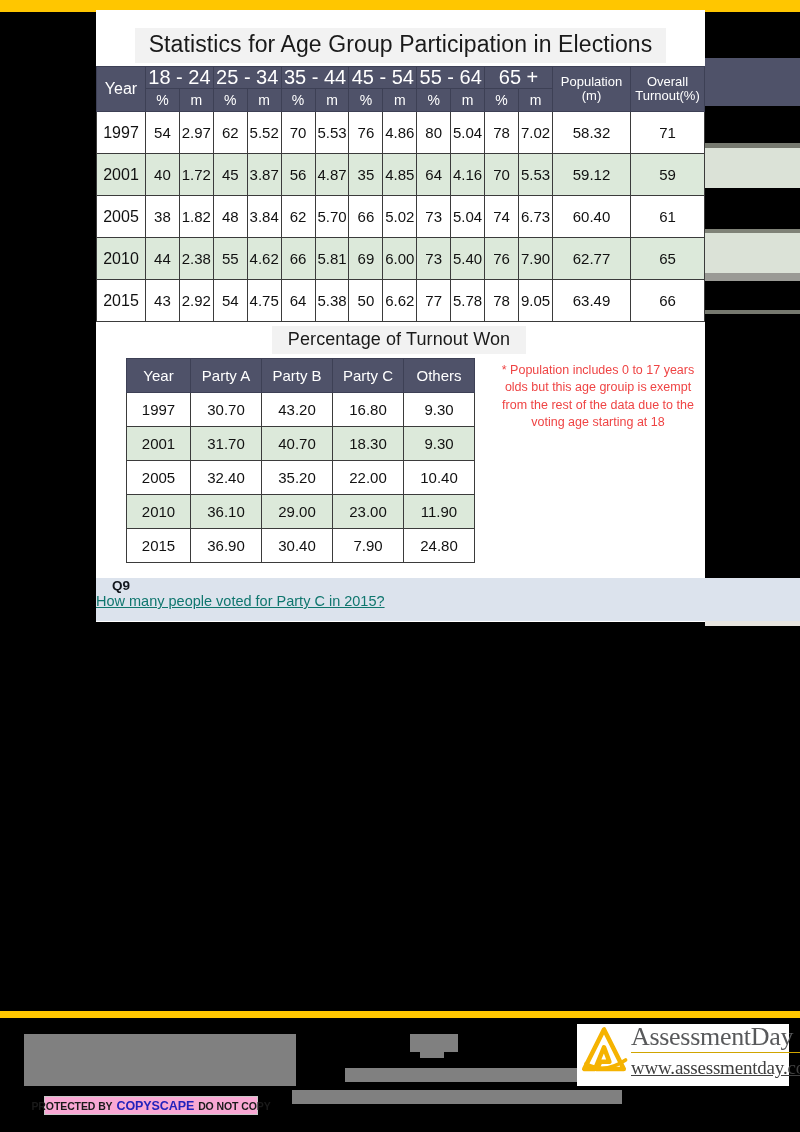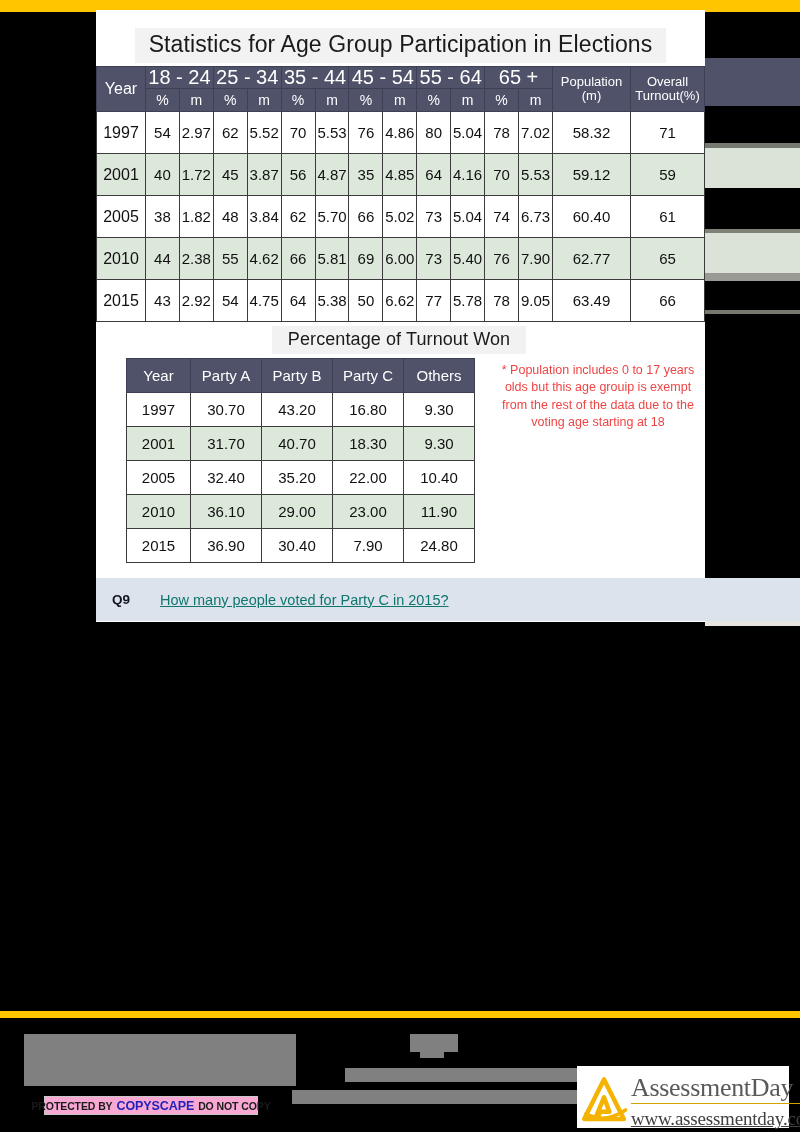--- a/index.html
+++ b/index.html
@@ -134,21 +134,21 @@
     font-size: 12.5px;
     line-height: 1.38;
     color: #ef4444;
   }
 
   
   .qbar {
     position: absolute; left: 96px; top: 578px;
     width: 609px; height: 43px;
     background: #dce3ed;
-    display: flex; align-items: center;
+    display: flex; align-items: flex-start; flex-direction: column;
   }
   .qbar-num {
     margin-left: 16px; width: 48px;
     font-size: 13.5px; font-weight: bold; color: #11151c;
   }
   .qbar-text { font-size: 14.5px; color: #0f766e; text-decoration: underline; }
 
   
   .foot-gold {
     position: absolute; left: 0; top: 1011px;
@@ -172,21 +172,21 @@
     font-size: 10.5px; font-weight: bold; color: #1a1a1a;
     letter-spacing: -0.1px;
     white-space: nowrap;
   }
   .cs-brand { color: #2222bb; font-size: 12.5px; font-weight: bold; }
 
   .ad-logo {
     position: absolute; left: 577px; top: 1024px;
     width: 212px; height: 62px;
     background: #ffffff;
-    display: flex; align-items: flex-end; margin-top: 42px;
+    display: flex; align-items: flex-start;
   }
   .ad-mark { width: 54px; height: 54px; flex: 0 0 54px; }
   .ad-text { display: flex; flex-direction: column; line-height: 1; }
   .ad-name {
     font-family: "Liberation Serif", serif;
     font-size: 26px; color: #58595b; letter-spacing: -0.3px;
     border-bottom: 1px solid #d0a500; padding-bottom: 2px;
   }
   .ad-url {
     font-family: "Liberation Serif", serif;

